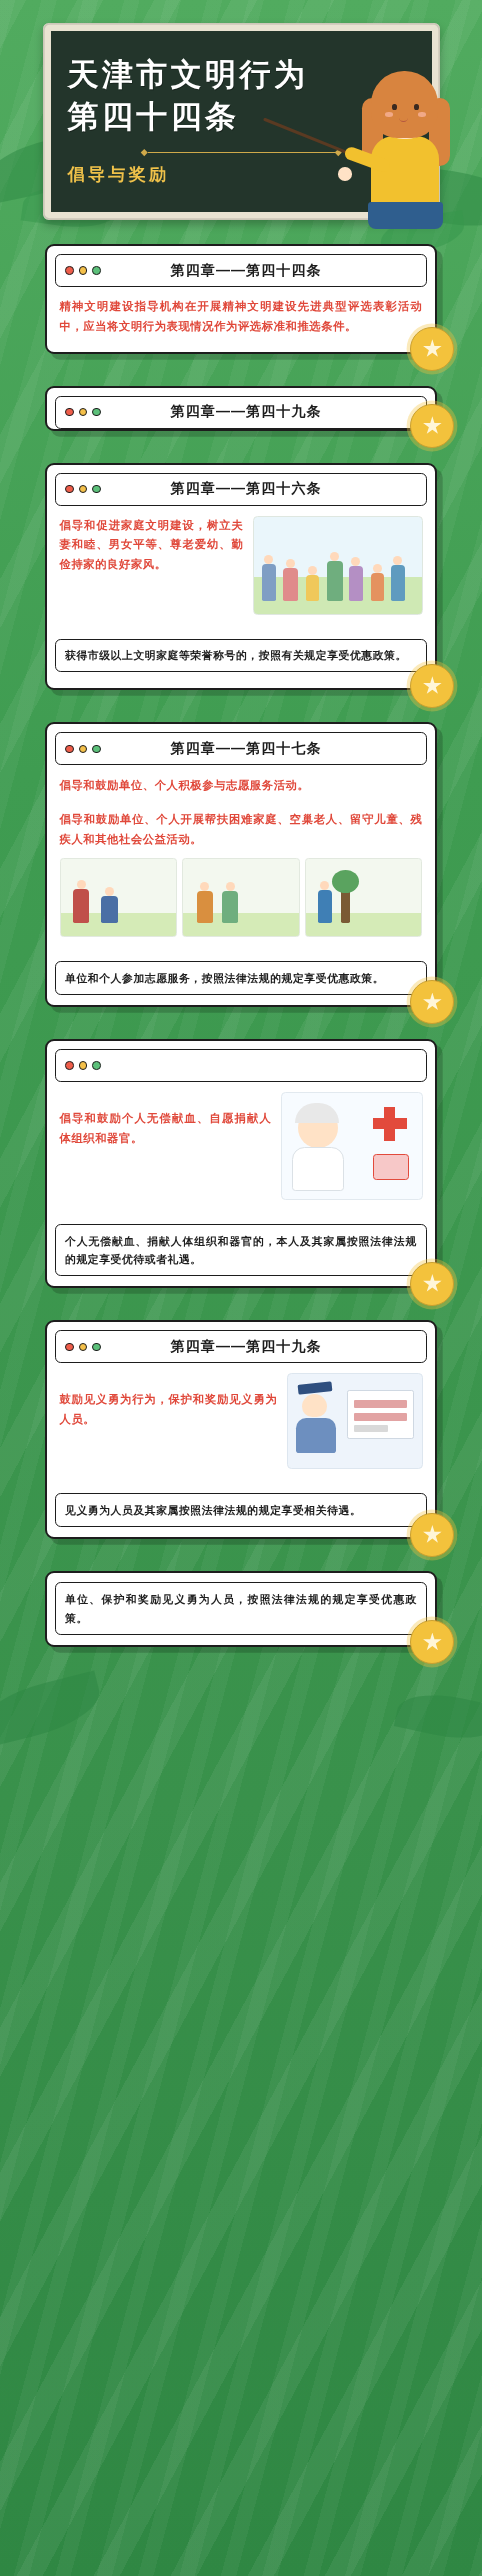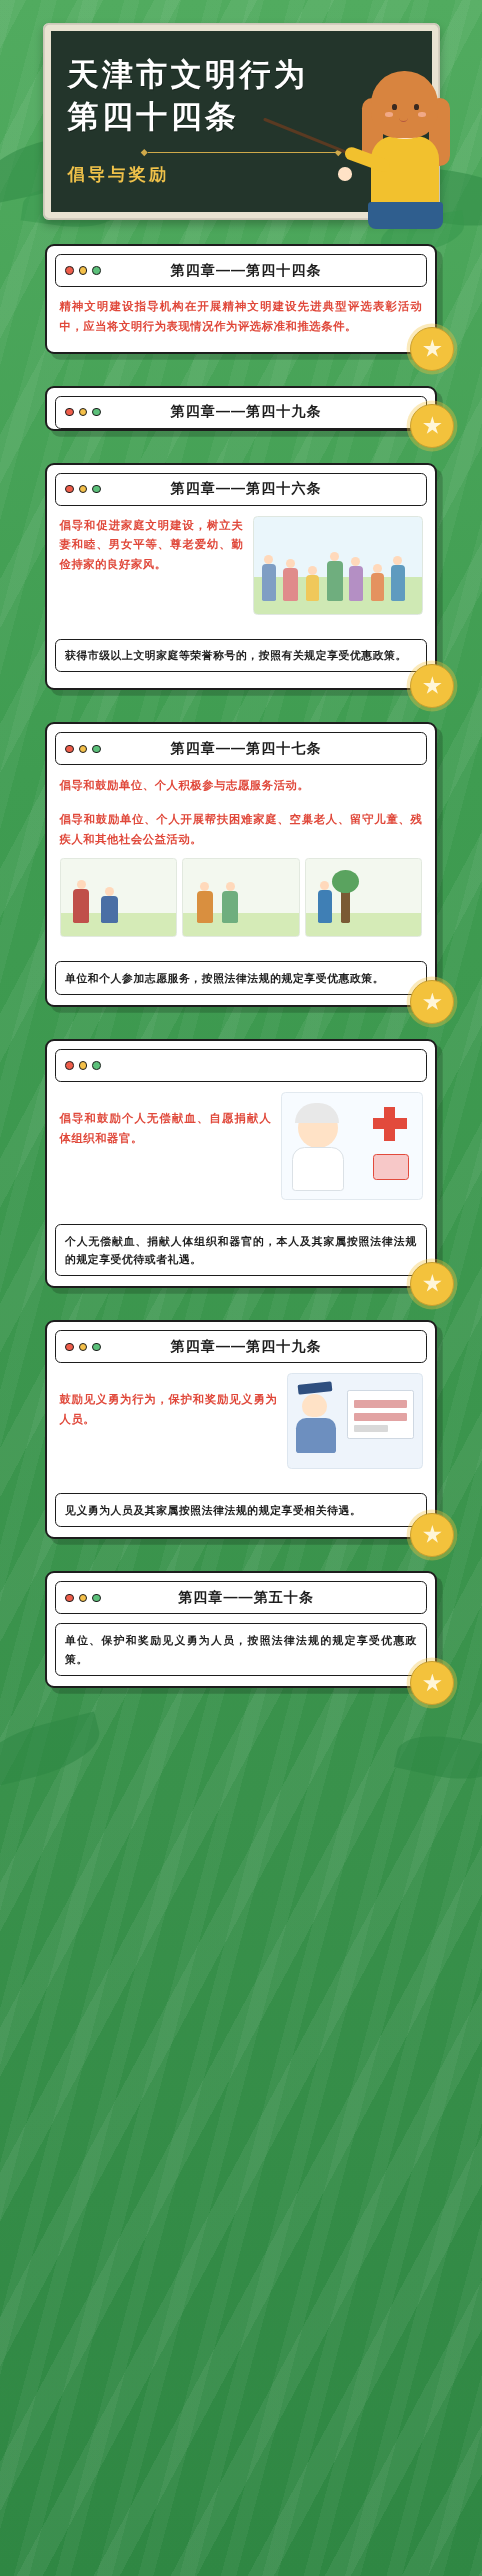--- a/index.html
+++ b/index.html
@@ -452,28 +452,20 @@
     </div>
     <div class="note" style="margin-bottom:10.2px;">见义勇为人员及其家属按照法律法规的规定享受相关待遇。</div>
     <div class="seal">
       <div class="spike"></div>
       <div class="ring"></div>
       <div class="star"></div>
     </div>
   </div>
 
   <div class="card">
-    <div class="card-head">
-      <div class="dots">
-        <div class="dot r"></div>
-        <div class="dot y"></div>
-        <div class="dot g"></div>
-      </div>
-      <div class="card-title">第四章——第五十条</div>
-    </div>
     <div class="note" style="margin-bottom:10.2px;">单位、保护和奖励见义勇为人员，按照法律法规的规定享受优惠政策。</div>
     <div class="seal">
       <div class="spike"></div>
       <div class="ring"></div>
       <div class="star"></div>
     </div>
   </div>
 
   <div class="bottom-deco">
     <div class="leaf" style="width:125px;height:49px;left:-23px;top:5.7px;transform:rotate(-14deg);"></div>

